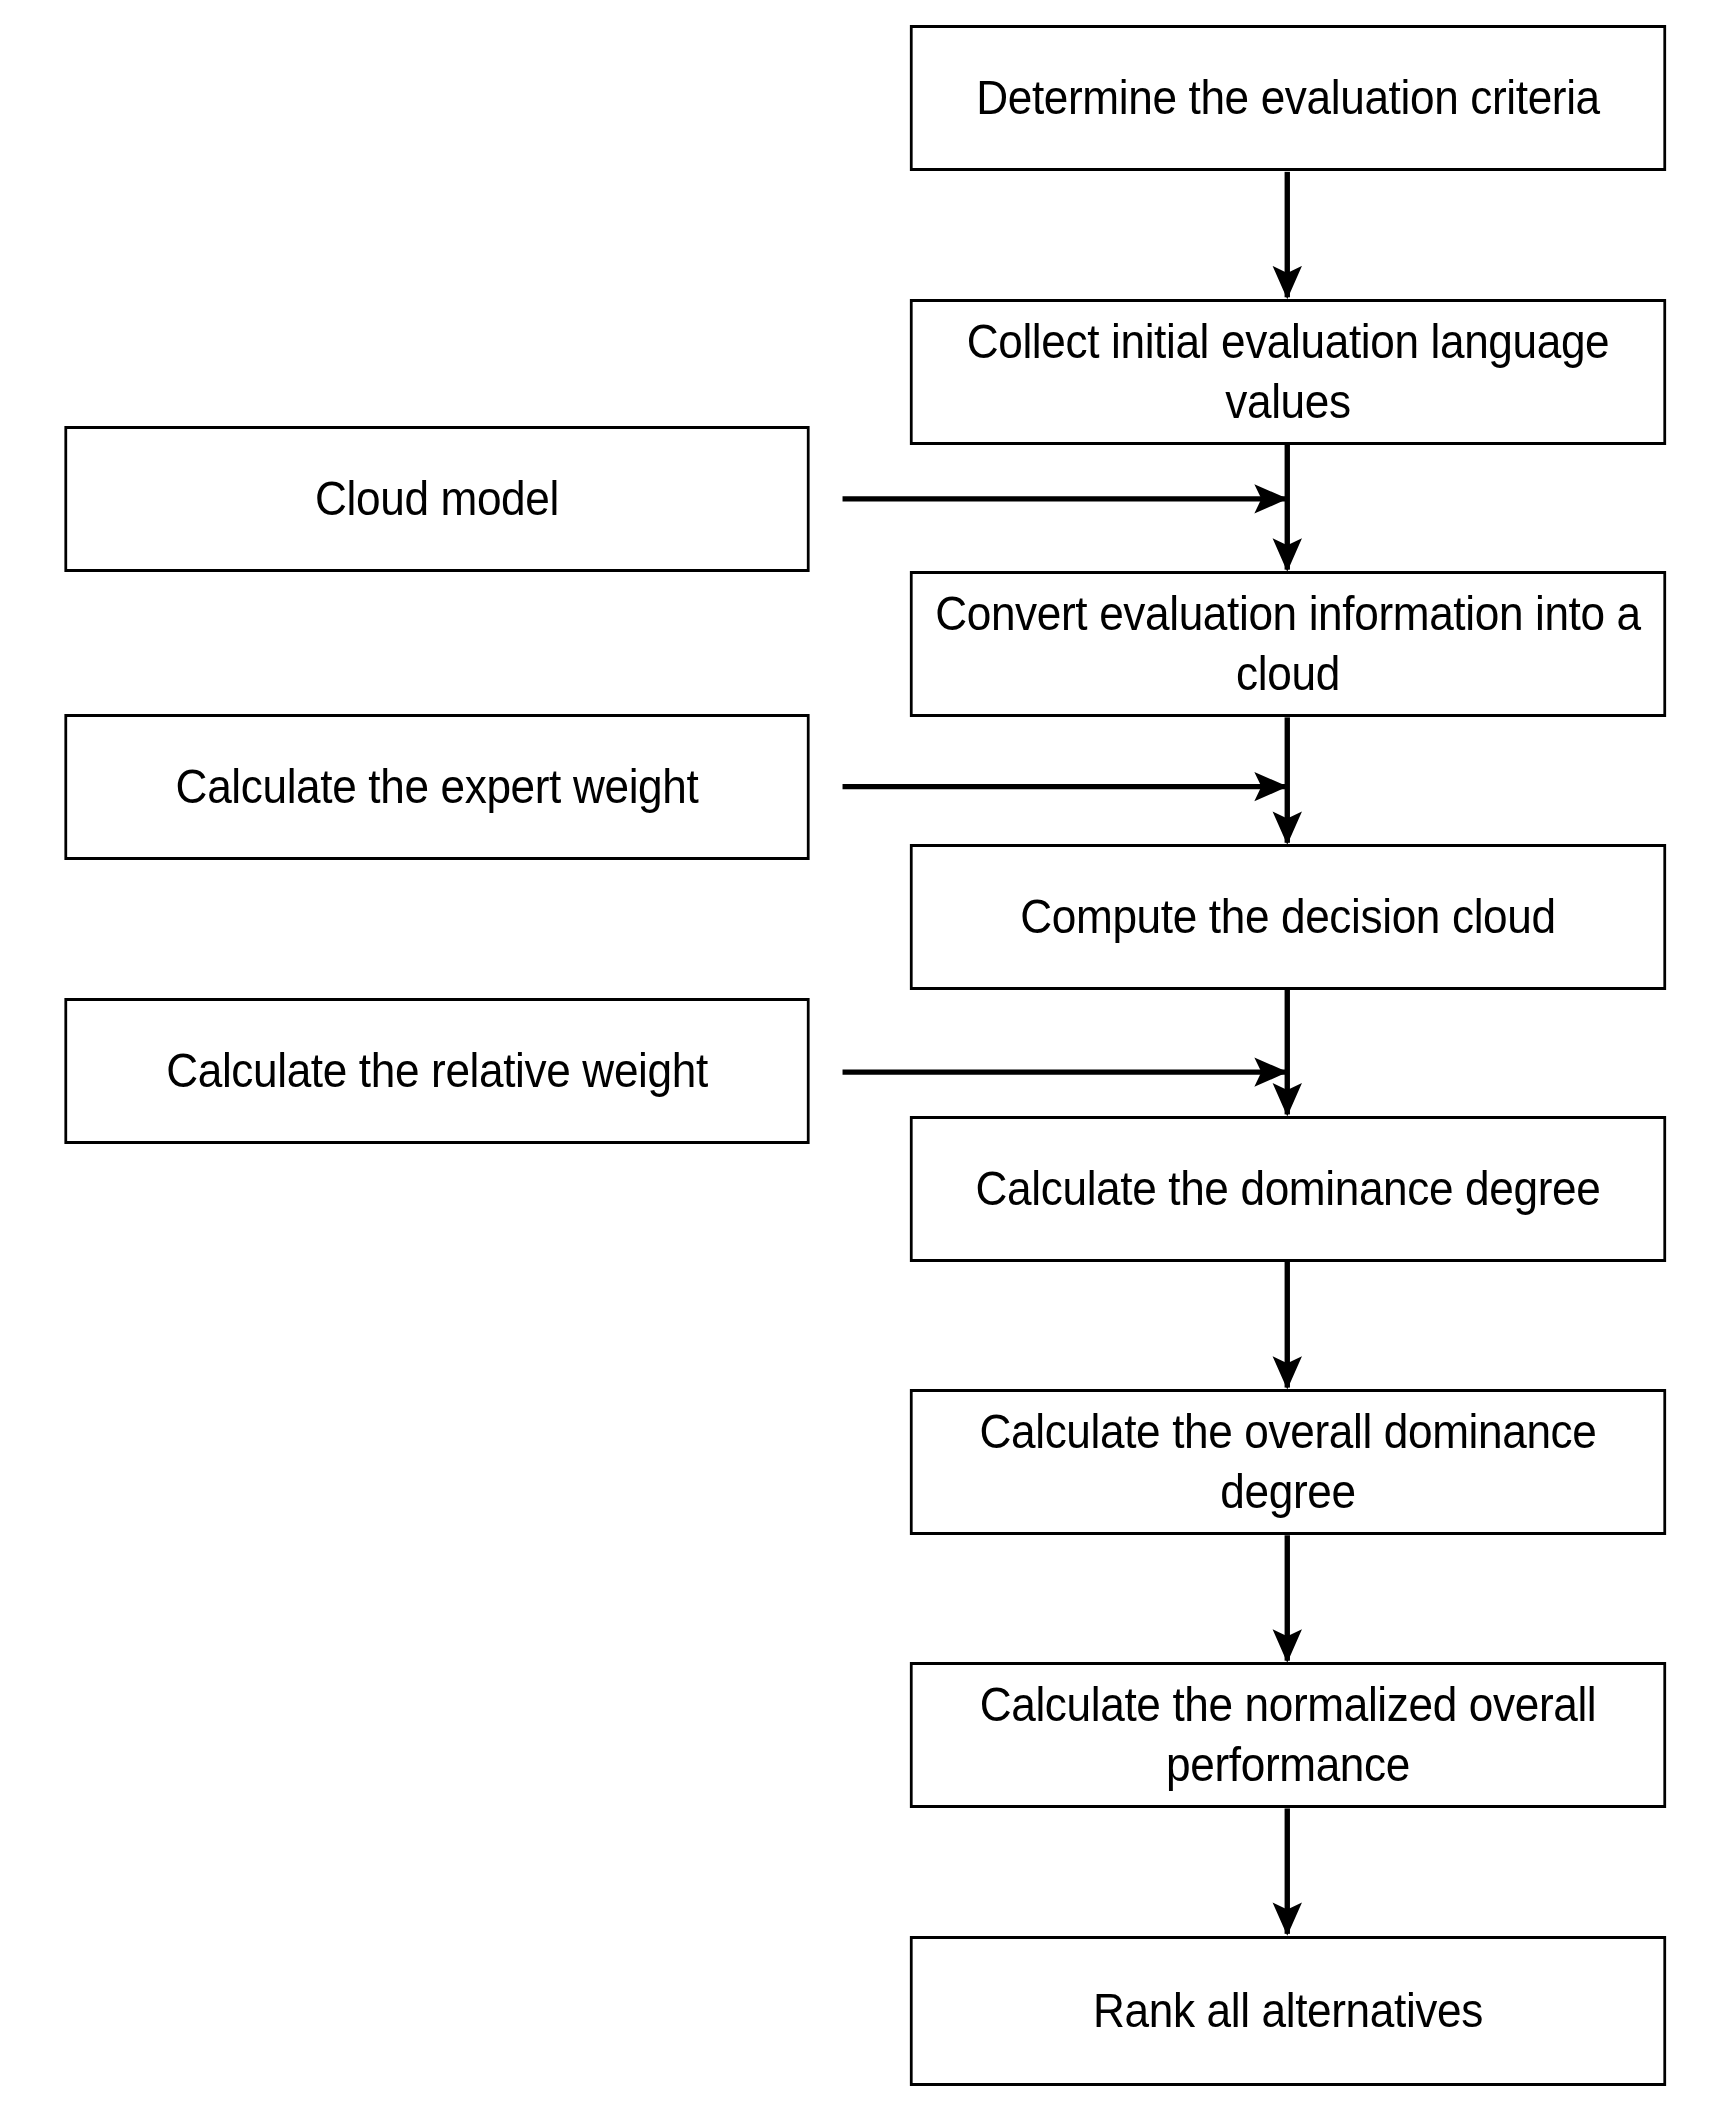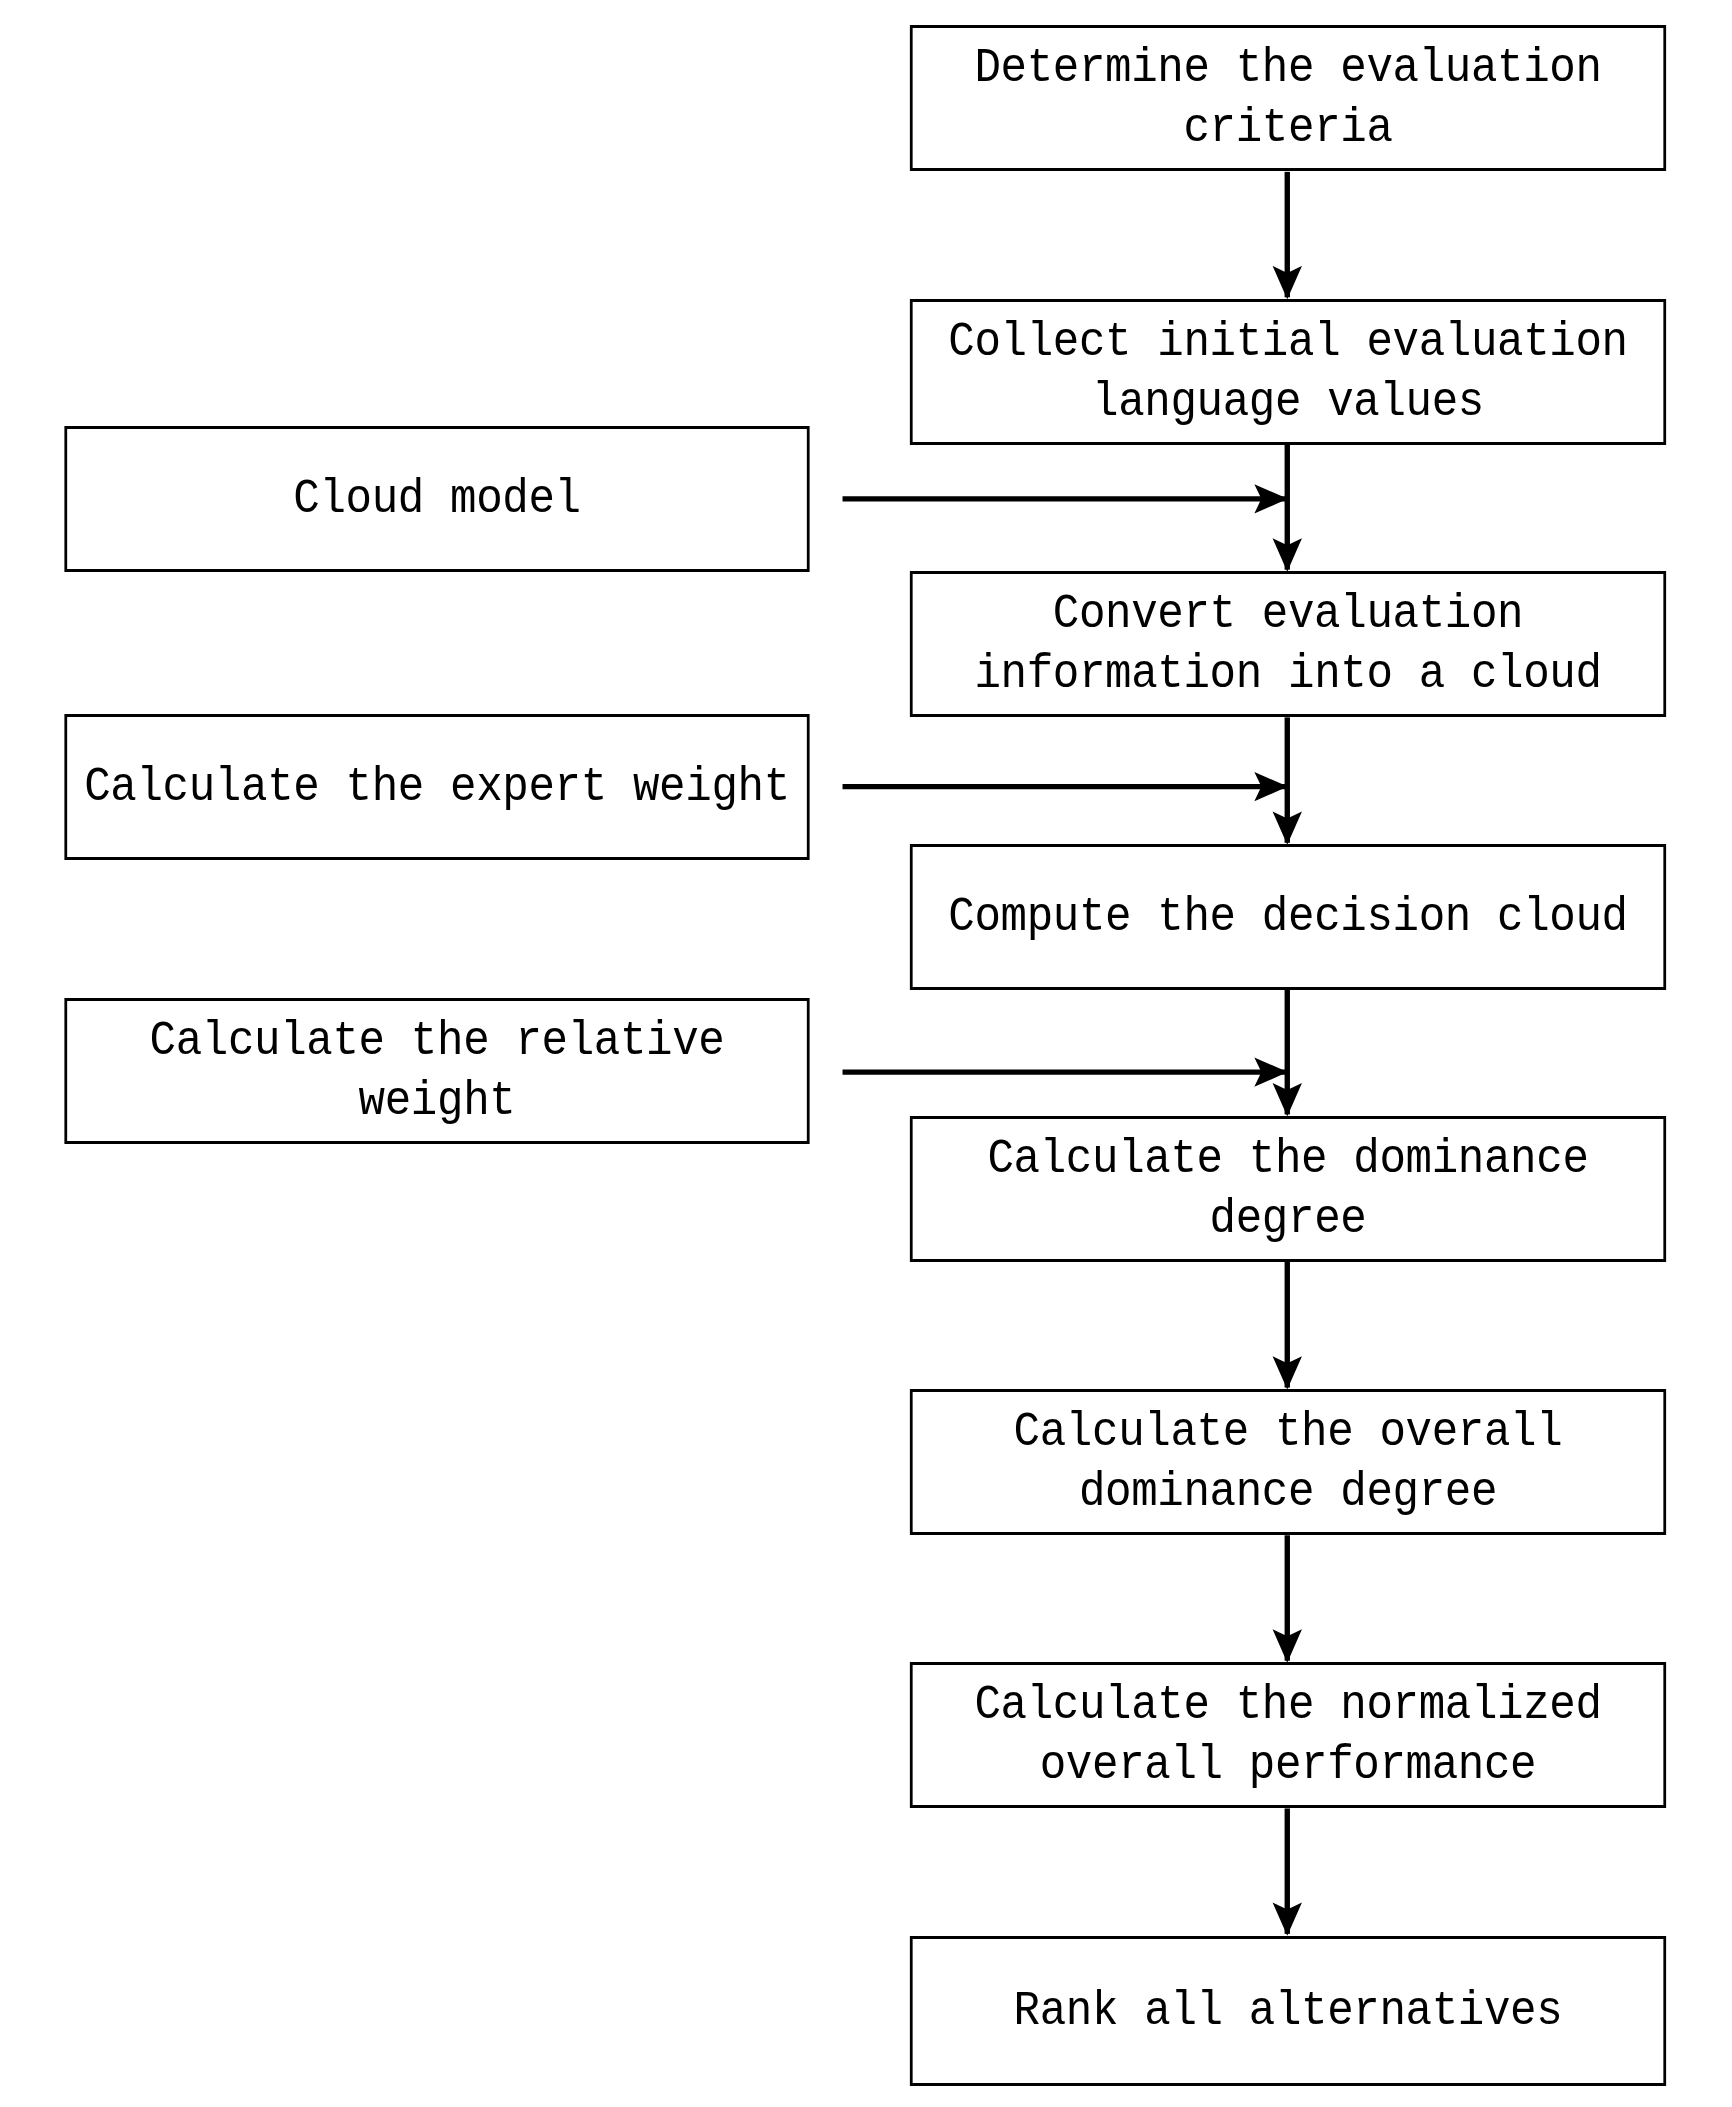--- a/index.html
+++ b/index.html
@@ -7,21 +7,21 @@
     margin: 0;
     padding: 0;
     background: #ffffff;
   }
   #canvas {
     position: relative;
     width: 1732px;
     height: 2088px;
     background: #ffffff;
     overflow: hidden;
-    font-family: Liberation Mono, monospace;
+    font-family: Liberation Sans, sans-serif;
   }
   .node {
     position: absolute;
     box-sizing: border-box;
     border: 3.1px solid #000000;
     background: #ffffff;
     display: flex;
     align-items: center;
     justify-content: center;
     text-align: center;

